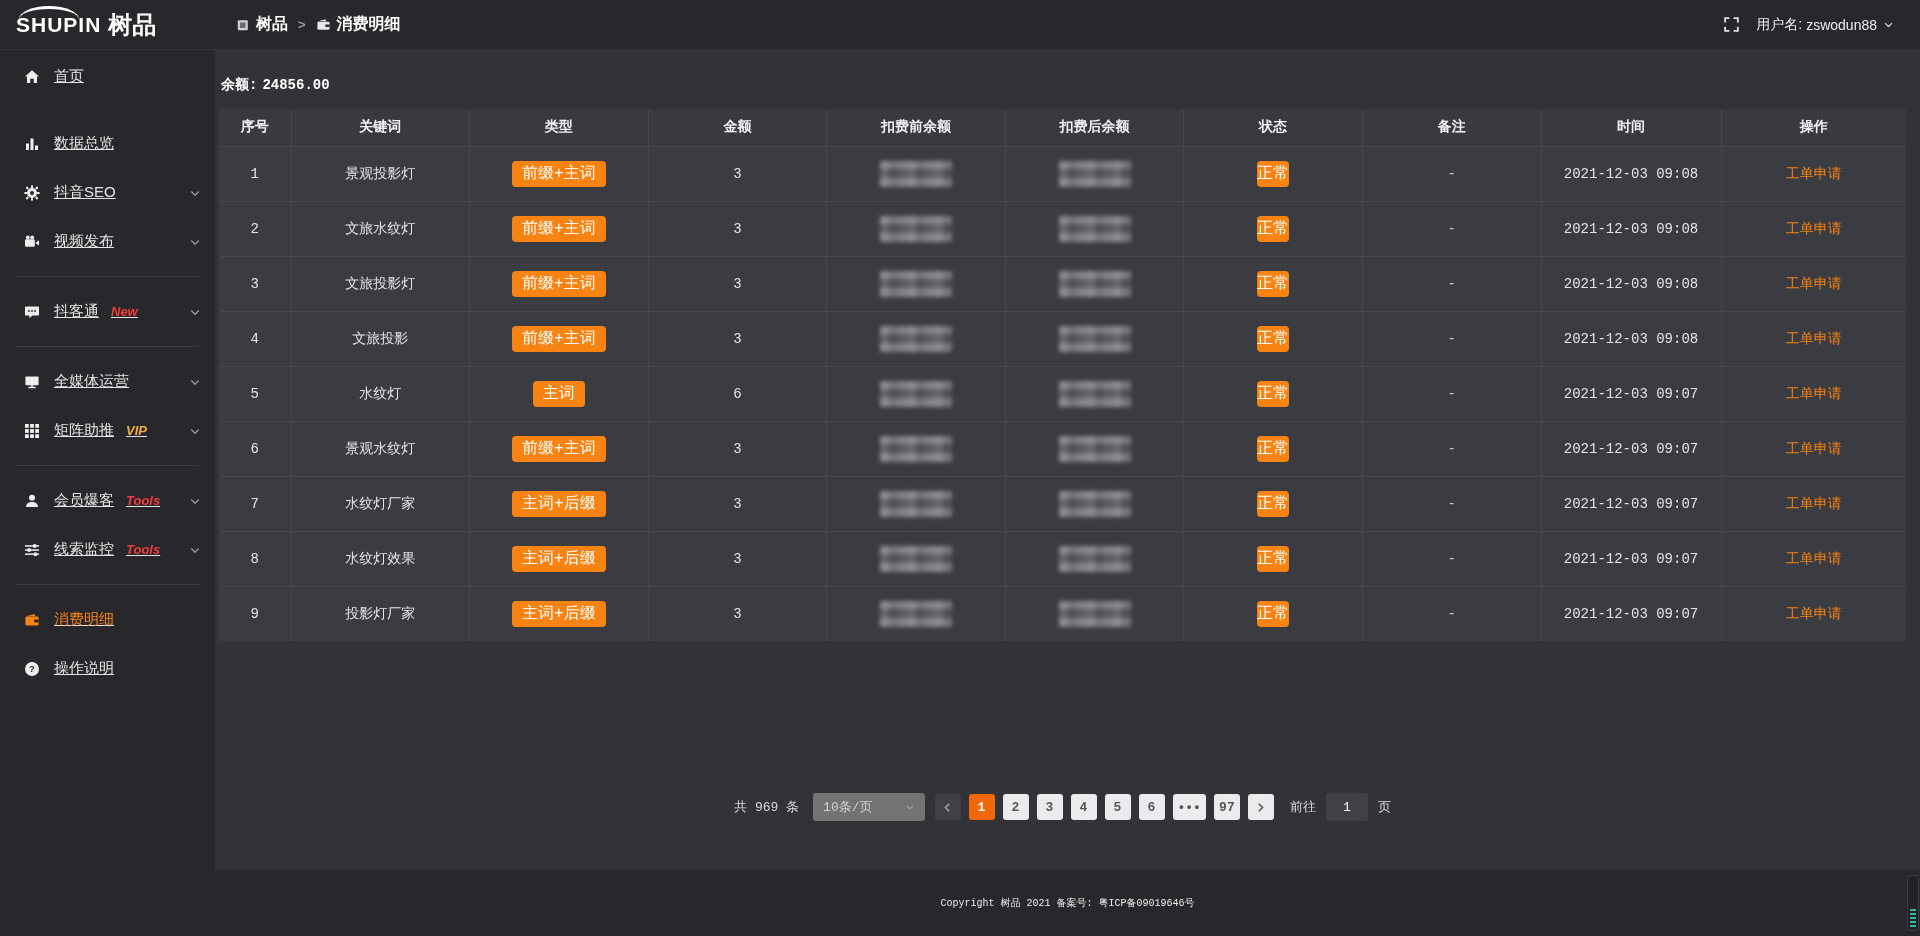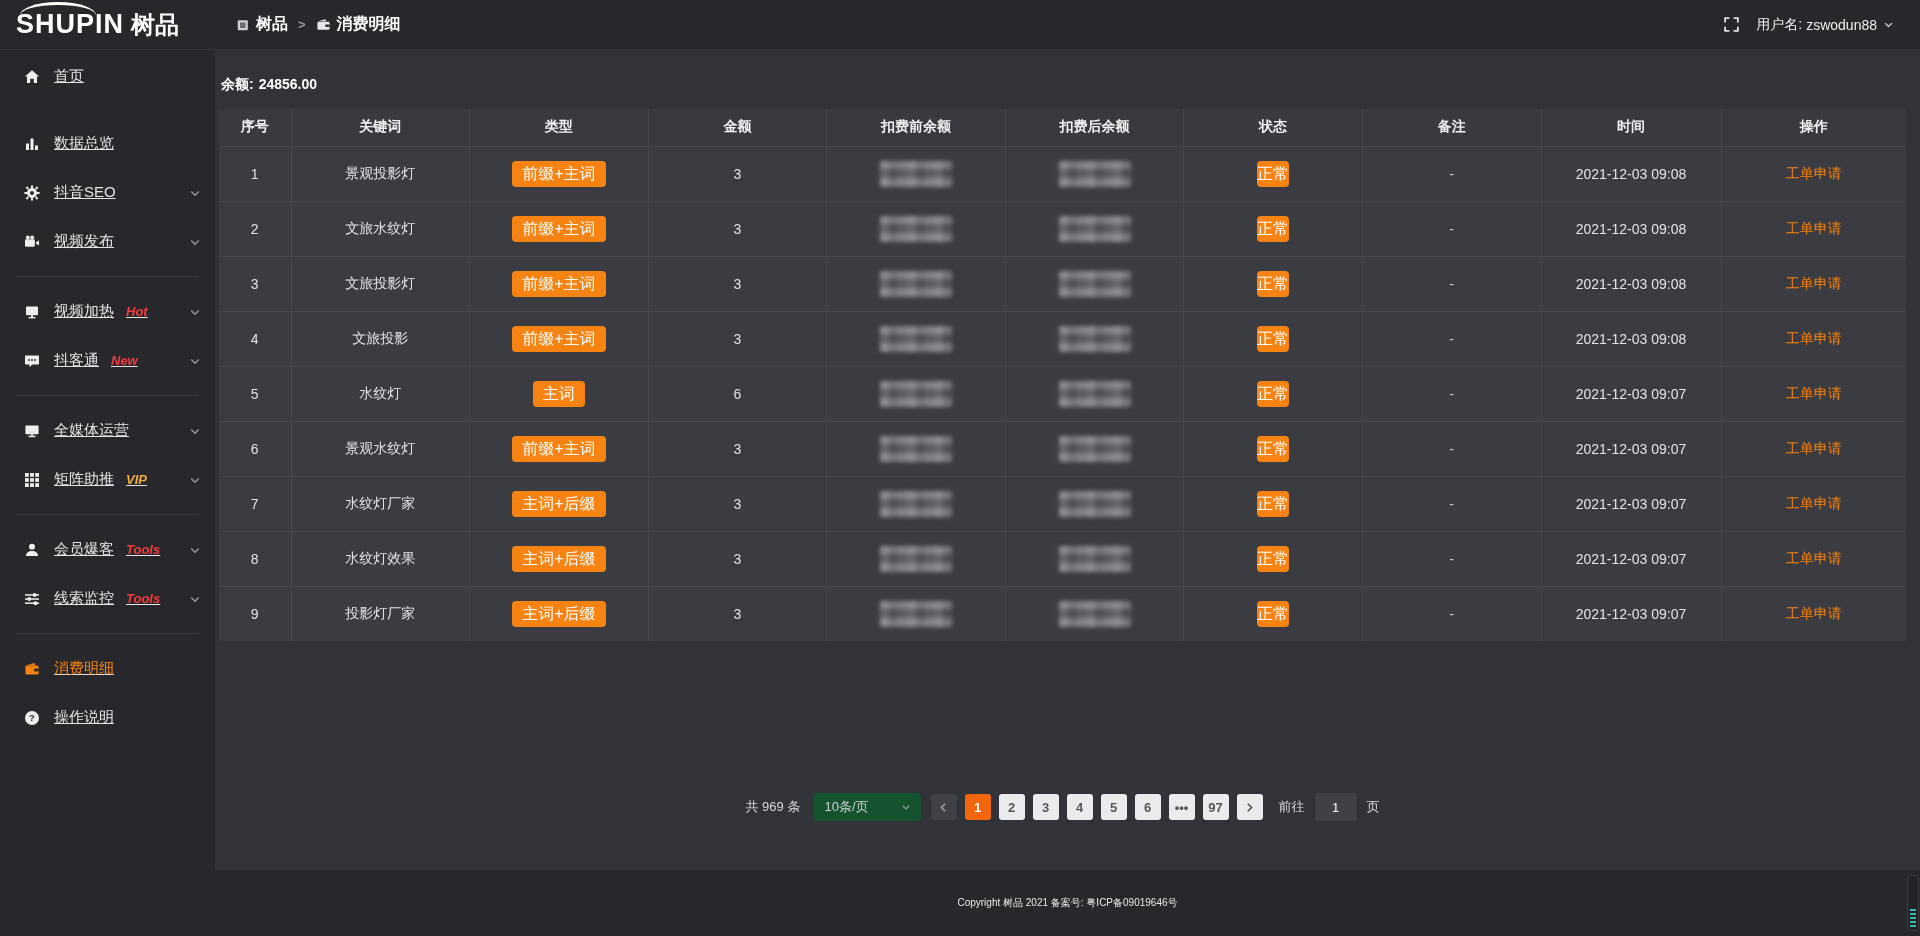--- a/index.html
+++ b/index.html
@@ -10,21 +10,21 @@
     color: #e4e4e6;
   }
   .app { width: 1920px; height: 936px; display: flex; flex-direction: column; }
 
   
   .topbar {
     height: 50px; background: #28282c; display: flex; align-items: center;
     flex: 0 0 auto; border-bottom: 1px solid #343438;
   }
   .logo-sec { width: 215px; flex: 0 0 auto; display: flex; align-items: center; padding-left: 16px; }
-  .logo-mark { position: relative; color: #fff; font-weight: bold; font-size: 27px; letter-spacing: 1px; }
+  .logo-mark { position: relative; color: #fff; font-weight: bold; font-size: 21px; letter-spacing: 1px; }
   .logo-mark::before {
     content: ""; position: absolute; top: -7px; left: 4%; width: 70%; height: 12px;
     border-top: 3px solid #fff; border-radius: 50% 50% 0 0 / 90% 90% 0 0;
   }
   .logo-cn { color: #fff; font-weight: bold; font-size: 24px; margin-left: 7px; }
   .breadcrumb { display: flex; align-items: center; gap: 10px; margin-left: 21px; }
   .bc-item { display: flex; align-items: center; gap: 6px; color: #fff; font-size: 16px; font-weight: bold; cursor: pointer; }
   .bc-sep { color: #9a9a9e; font-size: 13px; font-weight: bold; }
   .bc-icon { display: flex; }
   .user-area { margin-left: auto; display: flex; align-items: center; gap: 16px; margin-right: 26px; }
@@ -43,21 +43,21 @@
   .sb-icon { width: 18px; display: flex; justify-content: center; margin-right: 13px; color: #eeeeef; }
   .sb-label { white-space: nowrap; }
   .sb-item.active, .sb-item.active .sb-icon { color: #f78312; }
   .sb-badge { font-style: italic; font-weight: bold; font-size: 13px; margin-left: 12px; }
   .sb-badge.red { color: #f23c3c; }
   .sb-badge.gold { color: #f0ad42; }
   .sb-chevron { margin-left: auto; display: flex; color: #98989c; }
   .sb-divider { height: 1px; background: #3a3a3f; margin: 10px 16px; }
 
   
-  .main-col { flex: 1; display: flex; flex-direction: column; background: #313338; min-width: 0; }
+  .main-col { flex: 1; display: flex; flex-direction: column; background: #313338; min-width: 0; font-family: Liberation Mono, monospace; }
   .content { flex: 1; padding: 0 14px 0 4px; }
   .balance { padding: 26px 0 15px 2px; font-size: 14px; color: #fff; font-weight: bold; }
   .balance-value { margin-left: 5px; }
 
   
   table { width: 100%; border-collapse: collapse; border-style: hidden; table-layout: fixed; }
   th, td { border: 1px solid #46474c; text-align: center; }
   th { height: 37px; background: #383a3f; color: #f1f1f3; font-size: 14px; font-weight: bold; }
   td { height: 55px; background: #3a3c41; color: #e3e4e6; font-size: 14px; }
   col.c-idx { width: 72px; }
@@ -78,21 +78,21 @@
   .cell-remark { color: #c7c8ca; }
   .action-link { color: #f78312; cursor: pointer; text-decoration: none; }
 
   
   .pagination {
     margin-top: 152px; display: flex; align-items: center; justify-content: center;
     gap: 10px; font-size: 13px; color: #d8d9db;
   }
   .pg-total { margin-right: 4px; color: #d8d9db; }
   .size-select {
-    height: 28px; background: #14532d; border-radius: 3px; display: flex; align-items: center;
+    height: 28px; background: #737373; border-radius: 3px; display: flex; align-items: center;
     padding: 0 10px; gap: 32px; color: #cfd0d3; cursor: pointer; min-width: 96px; justify-content: flex-end;
   }
   .sel-chev { display: flex; color: #9a9da1; }
   .page-btns { display: flex; align-items: center; gap: 8px; }
   .pg-btn {
     min-width: 26px; height: 26px; padding: 0 5px; border-radius: 3px; background: #ebebed;
     color: #54575c; display: flex; align-items: center; justify-content: center;
     font-size: 13px; cursor: pointer; font-weight: bold;
   }
   .pg-btn.active { background: #f2670c; color: #fff; }
@@ -228,36 +228,20 @@
             <span class="sb-chevron">
               <svg width="12" height="12" viewBox="0 0 16 16" fill="none" stroke="currentColor" stroke-width="1.8">
                 <path d="M3 6l5 5 5-5"></path>
               </svg>
             </span>
           </div>
           <div class="sb-divider"></div>
           <div class="sb-item">
             <span class="sb-icon">
               <svg width="16" height="16" viewBox="0 0 16 16" fill="currentColor">
-                <rect x="2" y="2.6" width="12" height="8.6" rx="1"></rect>
-                <rect x="7" y="11.2" width="2" height="1.8"></rect>
-                <rect x="4.6" y="13" width="6.8" height="1.4"></rect>
-              </svg>
-            </span>
-            <span class="sb-label">视频加热</span>
-            <span class="sb-badge red">Hot</span>
-            <span class="sb-chevron">
-              <svg width="12" height="12" viewBox="0 0 16 16" fill="none" stroke="currentColor" stroke-width="1.8">
-                <path d="M3 6l5 5 5-5"></path>
-              </svg>
-            </span>
-          </div>
-          <div class="sb-item">
-            <span class="sb-icon">
-              <svg width="16" height="16" viewBox="0 0 16 16" fill="currentColor">
                 <path d="M2 2.6h12c.6 0 1 .4 1 1v6.8c0 .6-.4 1-1 1H8.6L5.4 14v-2.6H2c-.6 0-1-.4-1-1V3.6c0-.6.4-1 1-1z"></path>
                 <circle cx="5" cy="7" r=".9" fill="#28282c"></circle>
                 <circle cx="8" cy="7" r=".9" fill="#28282c"></circle>
                 <circle cx="11" cy="7" r=".9" fill="#28282c"></circle>
               </svg>
             </span>
             <span class="sb-label">抖客通</span>
             <span class="sb-badge red">New</span>
             <span class="sb-chevron">
               <svg width="12" height="12" viewBox="0 0 16 16" fill="none" stroke="currentColor" stroke-width="1.8">

